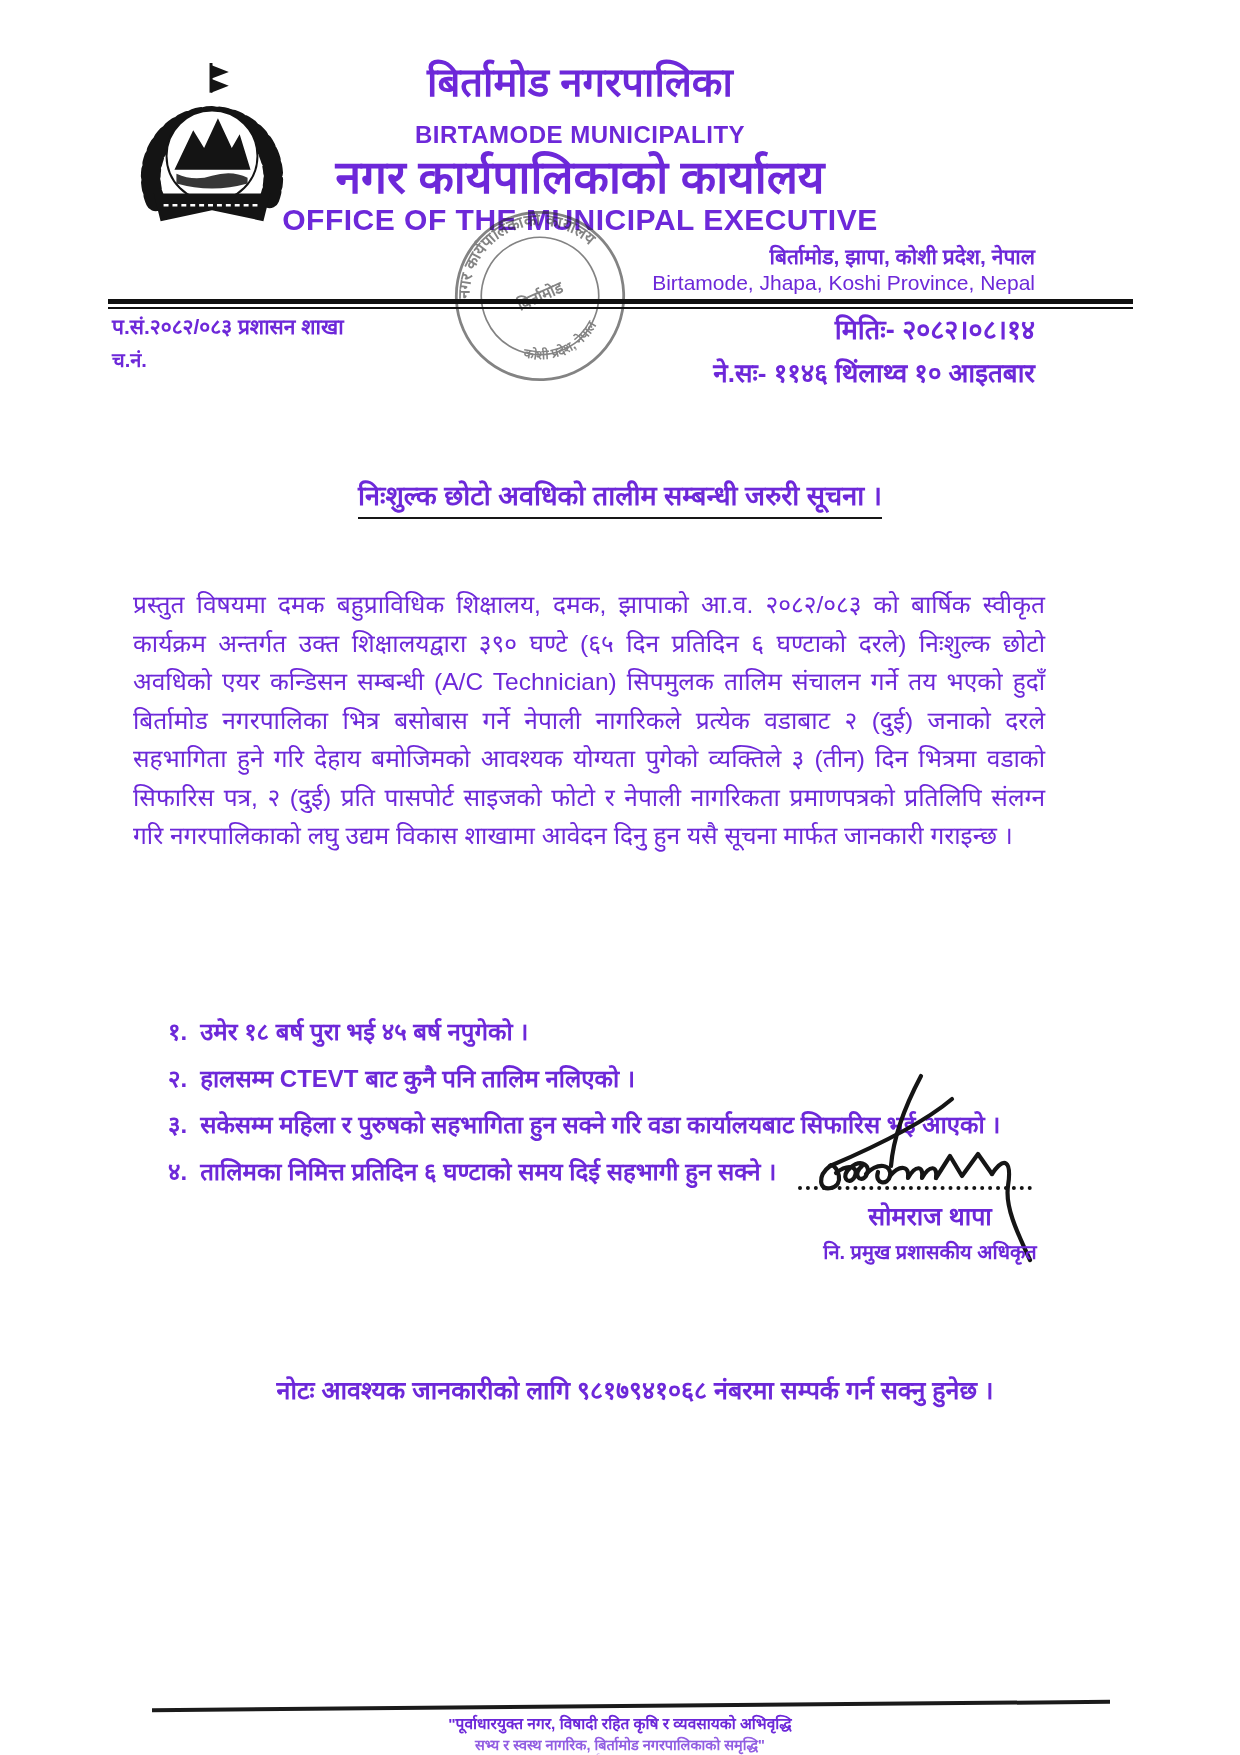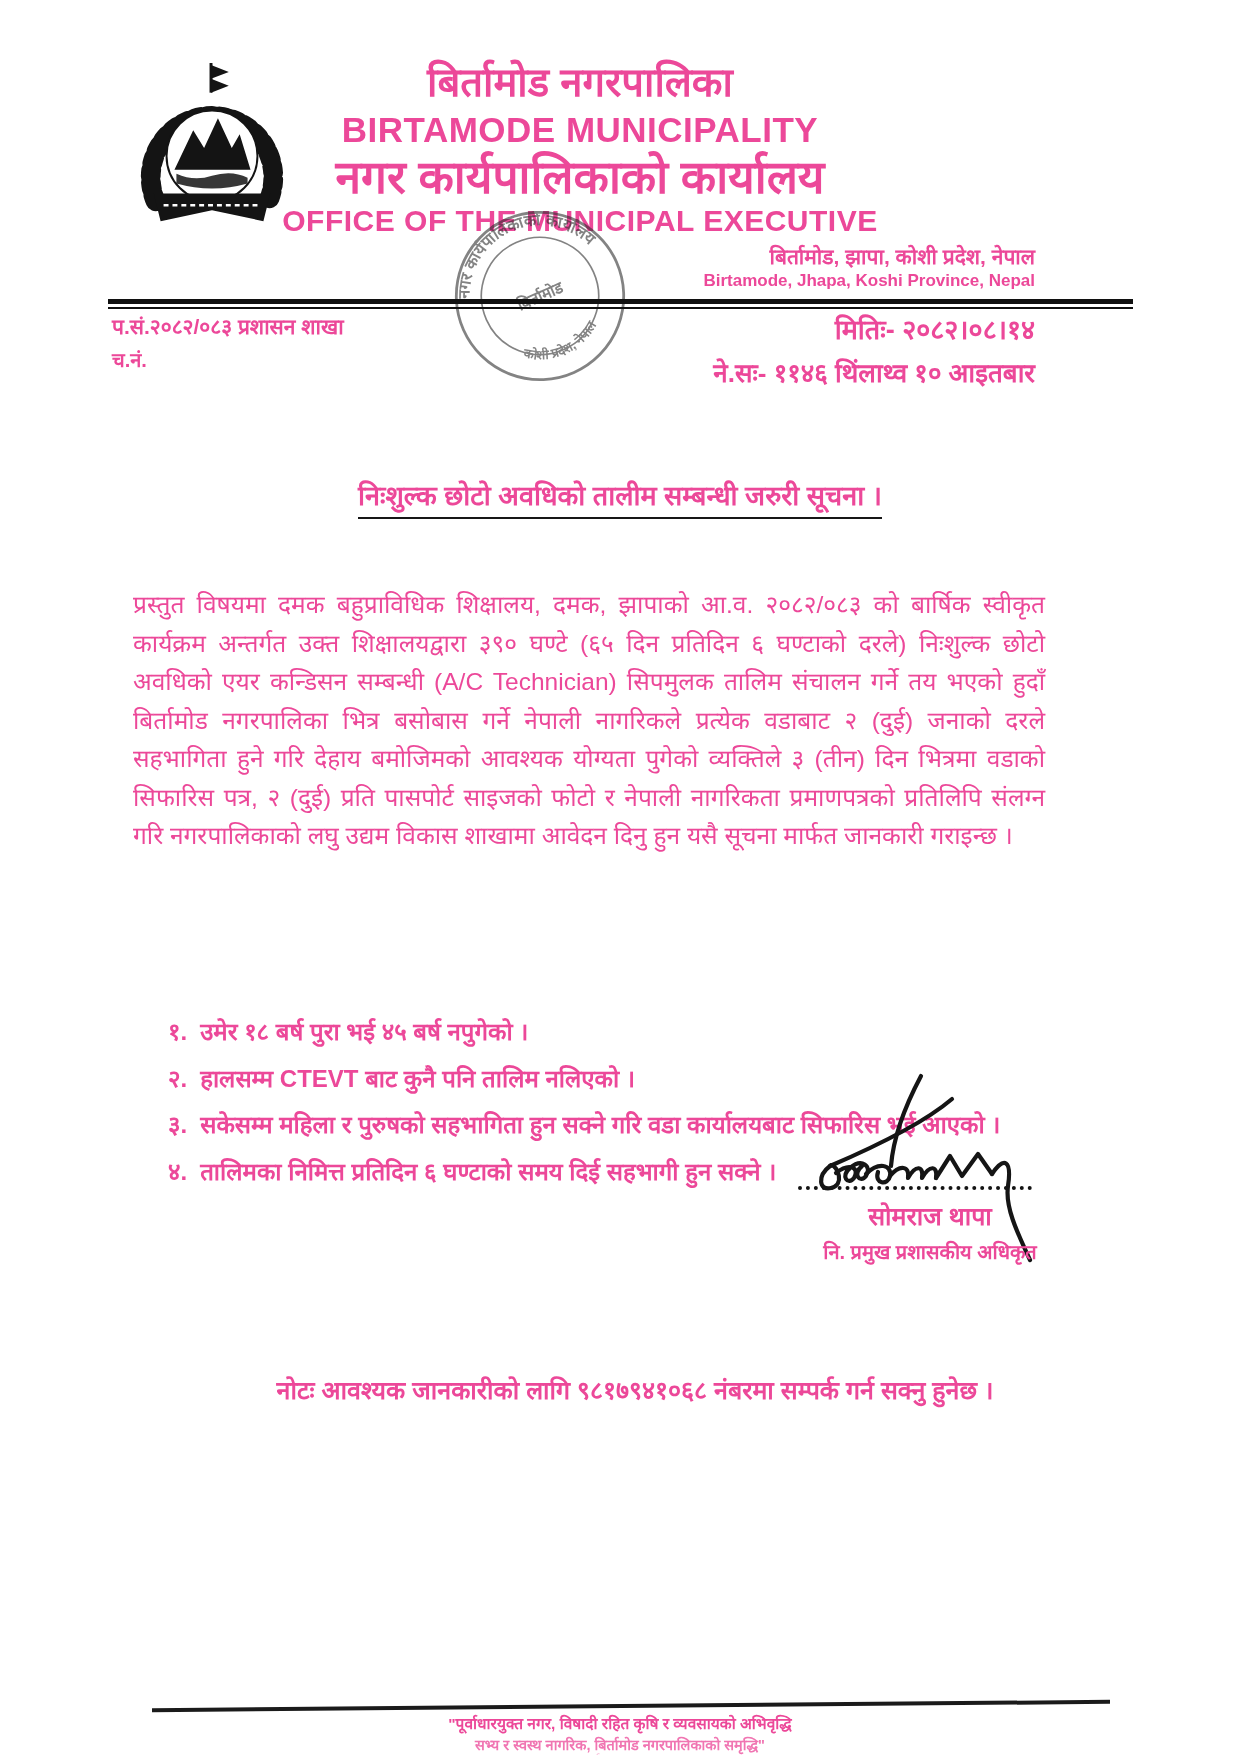--- a/index.html
+++ b/index.html
@@ -1,27 +1,27 @@
 <!DOCTYPE html>
 <html><head>
 <meta charset="utf-8">
 <style>
   html,body{margin:0;padding:0;background:#fff;}
   .page{position:relative;width:1240px;height:1755px;background:#fff;overflow:hidden;
-        color:#ec4899;font-family:"Liberation Sans","DejaVu Sans",sans-serif;}
+        color:#6d28d9;font-family:"Liberation Sans","DejaVu Sans",sans-serif;}
   .abs{position:absolute;}
   
   .hdr{position:absolute;left:150px;top:60px;width:860px;text-align:center;line-height:1.12;}
   .hdr-np1{font-size:40px;font-weight:bold;}
-  .hdr-en1{font-size:35px;font-weight:bold;letter-spacing:.5px;margin-top:5px;}
+  .hdr-en1{font-size:24px;font-weight:bold;letter-spacing:.5px;margin-top:17px;}
   .hdr-np2{font-size:46px;font-weight:bold;margin-top:3px;}
   .hdr-en2{font-size:30px;font-weight:bold;letter-spacing:.5px;}
   .addr{position:absolute;right:205px;top:244px;text-align:right;line-height:1.25;margin-left:48px;}
   .addr-np{font-size:21px;font-weight:bold;}
-  .addr-en{font-size:17px;font-weight:bold;}
+  .addr-en{font-size:21px;font-weight:normal;}
   .rule{position:absolute;left:108px;top:299px;width:1025px;height:3px;
         border-top:5px solid #101010;border-bottom:2px solid #101010;}
   .ref{position:absolute;left:112px;top:312px;font-size:21px;font-weight:bold;}
   .chno{position:absolute;left:112px;top:346px;font-size:20px;font-weight:bold;}
   .date{position:absolute;right:205px;top:310px;font-size:27px;font-weight:bold;}
   .nesa{position:absolute;right:205px;top:354px;font-size:26px;font-weight:bold;}
   
   .stamp{position:absolute;left:447px;top:203px;width:186px;height:186px;
          opacity:.58;transform:rotate(-24deg);}
   

